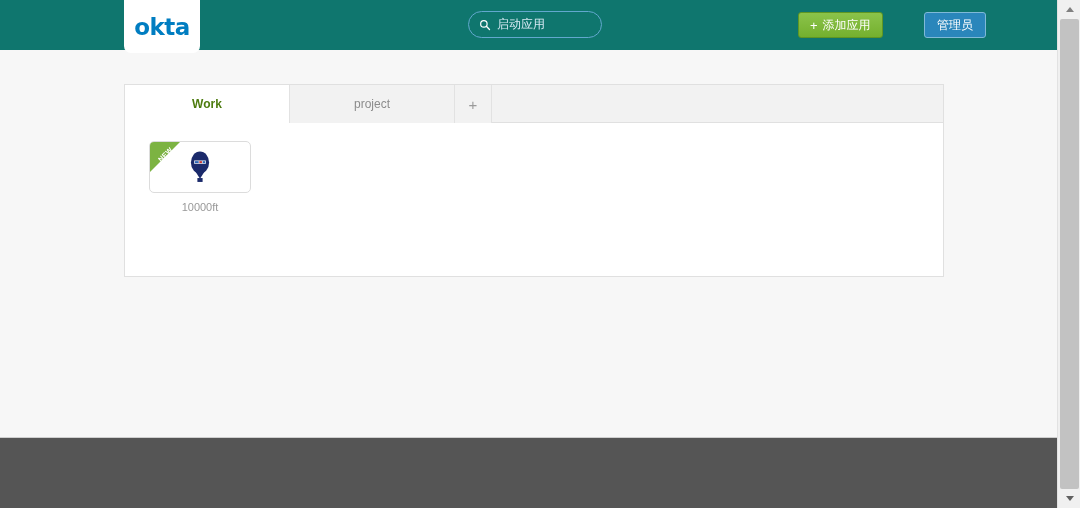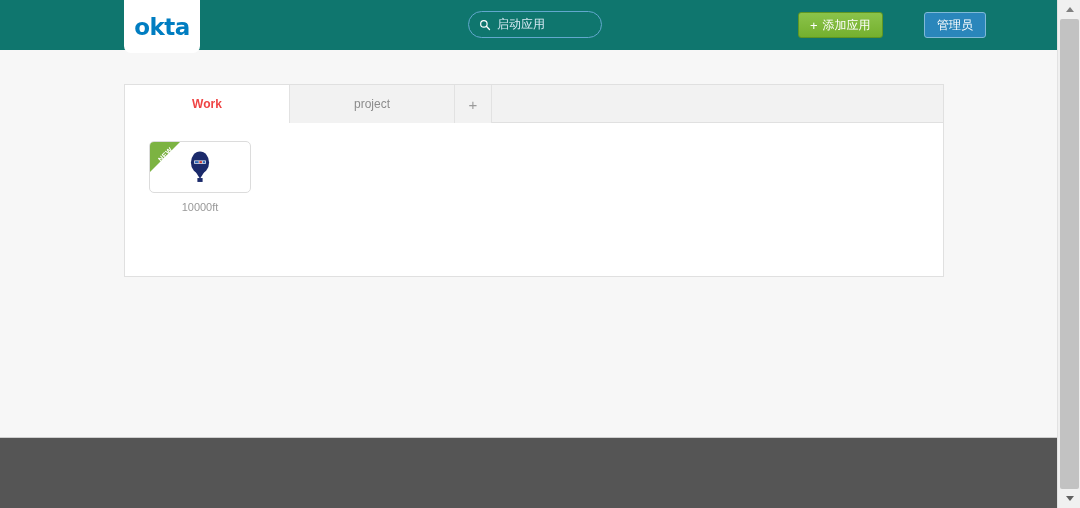--- a/index.html
+++ b/index.html
@@ -96,21 +96,21 @@
     display: flex;
   }
   .tab {
     height: 38px;
     display: flex; align-items: center; justify-content: center;
     font-size: 12px; color: #8c8c8c;
     border-right: 1px solid #e2e2e2;
     cursor: pointer;
     background: #f2f2f2;
   }
-  .tab.work { width: 165px; background: #ffffff; color: #ef4444; font-weight: bold; }
+  .tab.work { width: 165px; background: #ffffff; color: #4d7c0f; font-weight: bold; }
   .tab.project { width: 165px; }
   .tab.add { width: 37px; color: #9a9a9a; font-size: 15px; }
   .tab-rest { flex: 1; background: #f2f2f2; }
 
   .apps { padding: 18px 0 0 24px; display: flex; flex-wrap: wrap; }
   .app {
     width: 102px;
     display: flex; flex-direction: column; align-items: center;
     cursor: pointer;
   }

